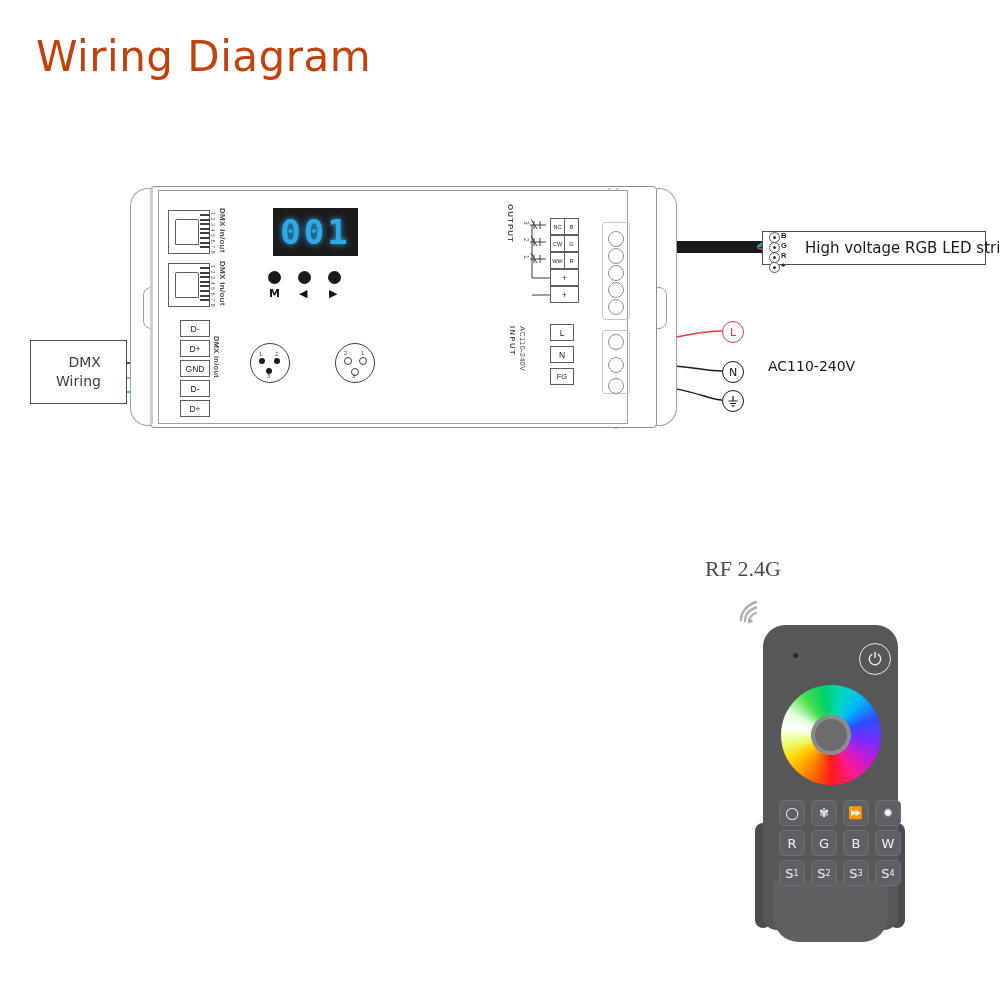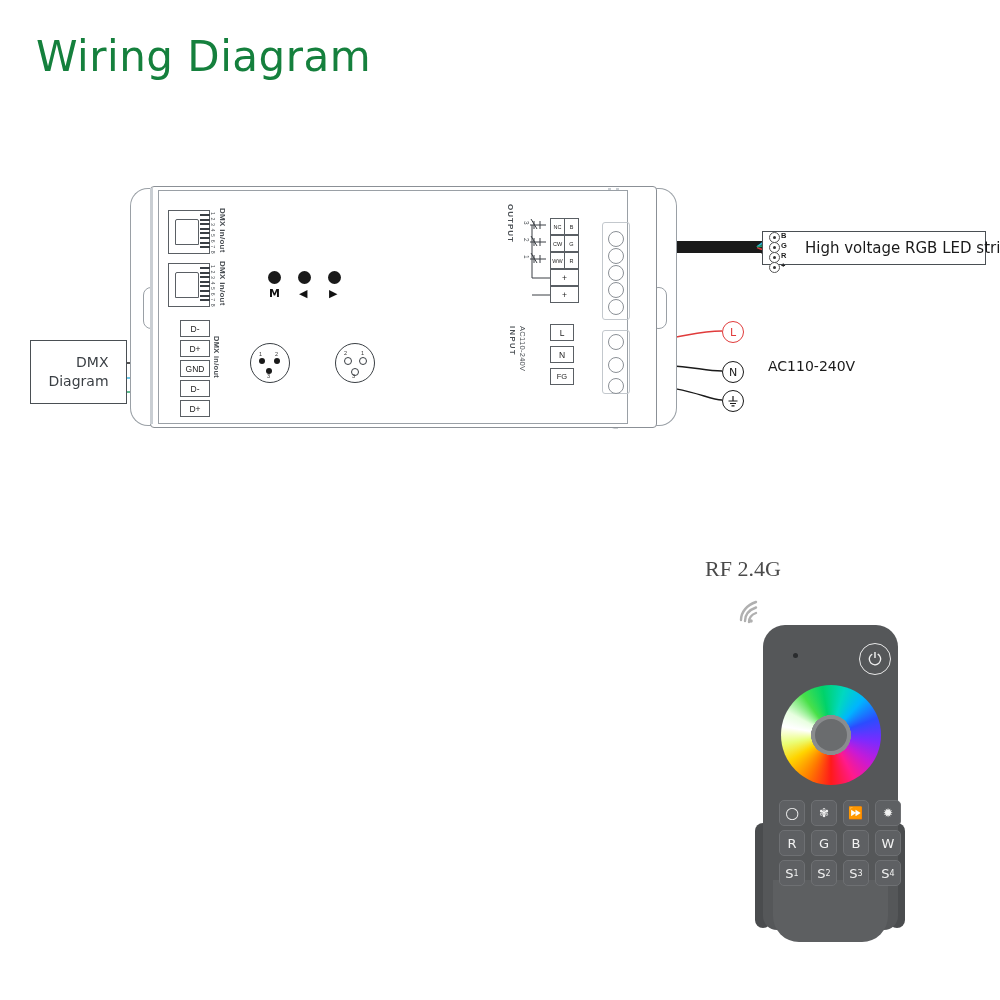--- a/index.html
+++ b/index.html
@@ -9,21 +9,21 @@
     font-family:"Liberation Sans", sans-serif;
     position:relative;
     overflow:hidden;
   }
   .abs{position:absolute;}
 
   
   #page-title{
     left:36px;top:32px;
     font-size:42px;
-    color:#15803d;
+    color:#c2410c;
     font-family:"DejaVu Sans", sans-serif;
     font-weight:400;
     letter-spacing:.5px;
     white-space:nowrap;
   }
 
   
   #controller{left:130px;top:186px;width:545px;height:240px;}
   .ctl-shell{
     position:absolute;left:20px;top:0;width:505px;height:240px;
@@ -230,20 +230,23 @@
   <div class="pinnums abs" style="left:80px;top:79px;">1 2 3 4 5 6 7 8</div>
   <div class="vlabel abs" style="left:88px;top:75px;">DMX in/out</div>
 
   <div class="term abs" style="left:50px;top:134px;">D-</div>
   <div class="term abs" style="left:50px;top:154px;">D+</div>
   <div class="term abs" style="left:50px;top:174px;">GND</div>
   <div class="term abs" style="left:50px;top:194px;">D-</div>
   <div class="term abs" style="left:50px;top:214px;">D+</div>
   <div class="vlabel abs" style="left:82px;top:150px;font-size:7.5px;">DMX in/out</div>
 
+  <div id="display">
+    <span>001</span>
+  </div>
 
   <div class="mbtn abs" style="left:138px;top:85px;"></div>
   <div class="mbtn abs" style="left:168px;top:85px;"></div>
   <div class="mbtn abs" style="left:198px;top:85px;"></div>
   <div class="mlabel abs" style="left:139px;top:101px;">M</div>
   <div class="mlabel abs" style="left:169px;top:101px;">◀</div>
   <div class="mlabel abs" style="left:199px;top:101px;">▶</div>
 
   <div class="xlr male abs" style="left:120px;top:157px;">
     <div class="pin" style="left:8px;top:14px;"></div>
@@ -307,21 +310,21 @@
 <div class="hole abs" style="left:608px;top:299px;"></div>
 
 <div class="abs" style="left:602px;top:330px;width:26px;height:62px;border:1.2px solid #c3c8cd;border-radius:3px;"></div>
 <div class="hole abs" style="left:608px;top:334px;"></div>
 <div class="hole abs" style="left:608px;top:357px;"></div>
 <div class="hole abs" style="left:608px;top:378px;"></div>
 
 <div class="box abs" id="dmx-master">
   <span>
     <span>DMX</span><br>
-    <span>Diagram</span>
+    <span>Wiring</span>
   </span>
 </div>
 
 <div class="box abs" id="led-strip">
   <span>High voltage RGB LED strip</span>
 </div>
 <div class="stripterm abs" style="top:232px;"></div>
 <div class="stripterm abs" style="top:242px;"></div>
 <div class="stripterm abs" style="top:252px;"></div>
 <div class="stripterm abs" style="top:262px;"></div>

